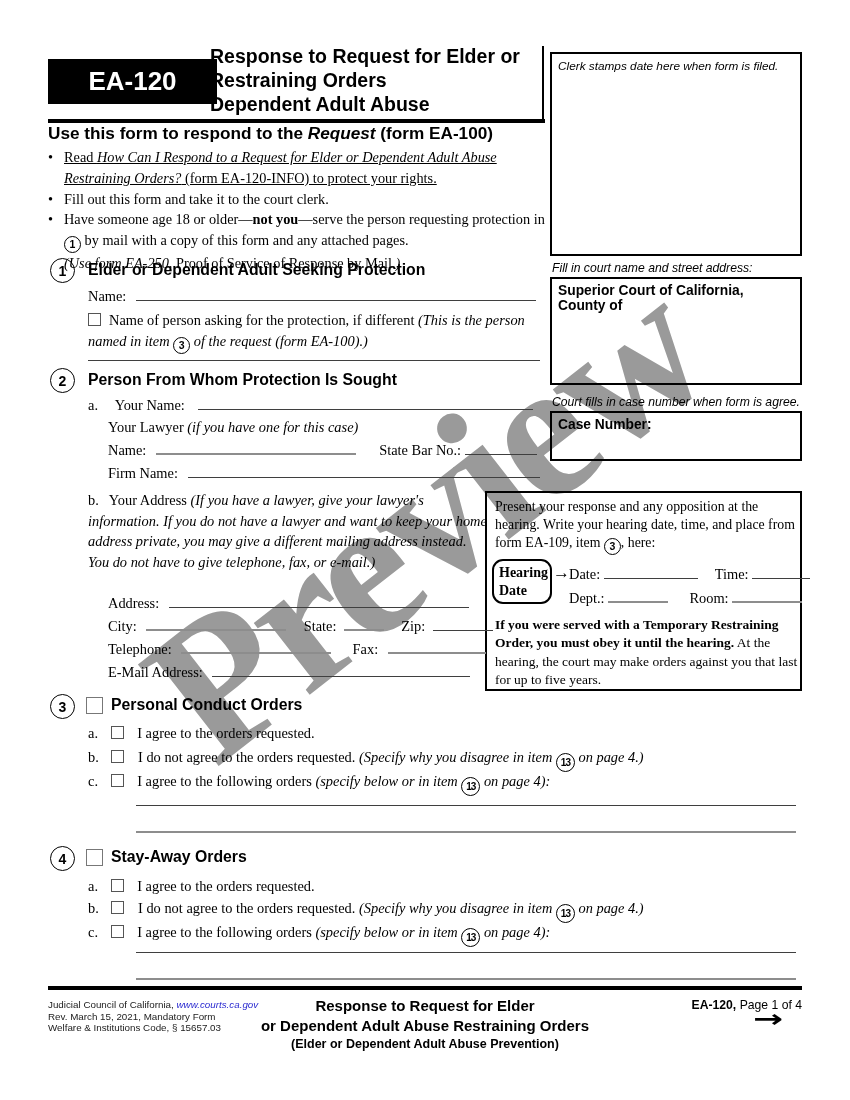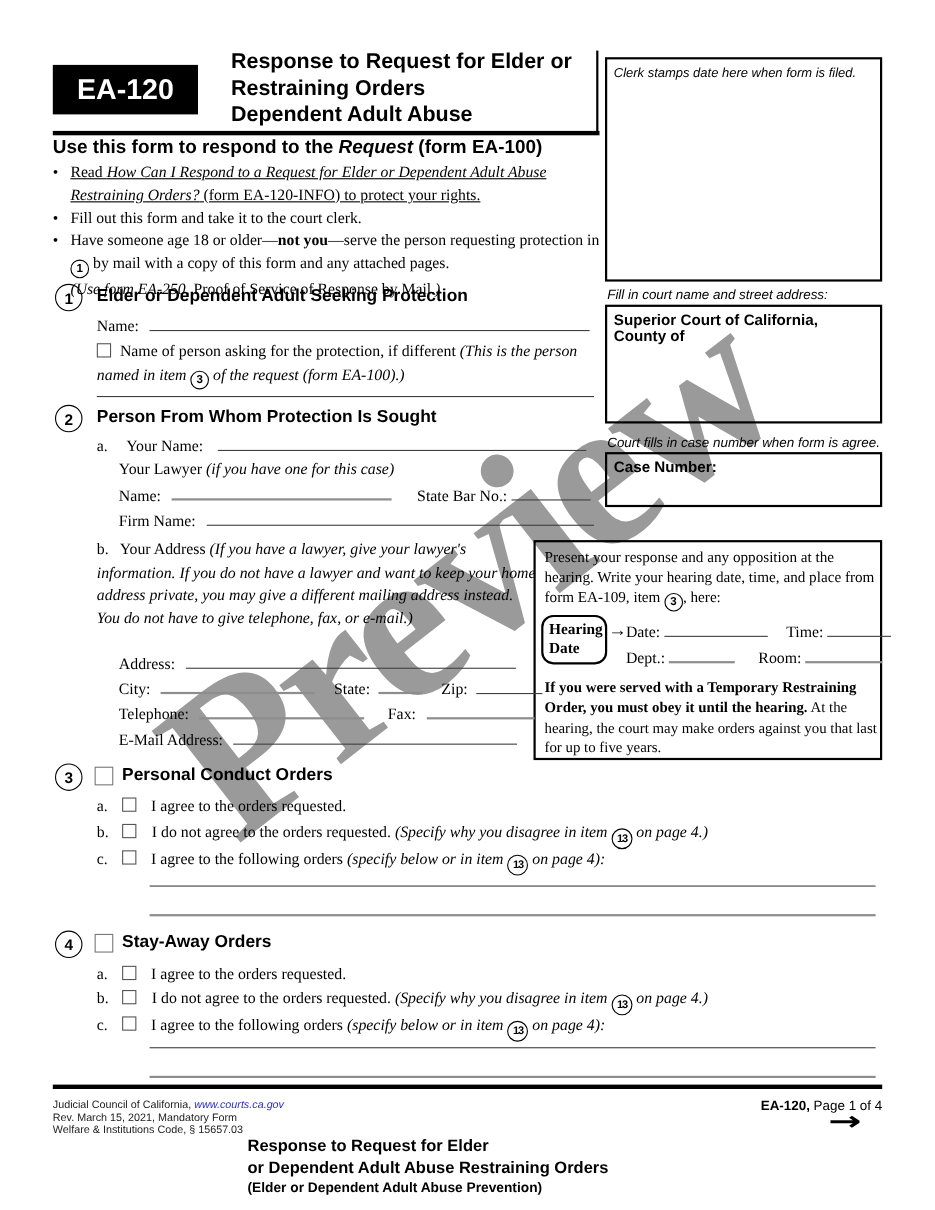--- a/index.html
+++ b/index.html
@@ -33,21 +33,21 @@
 </style>
 </head>
 <body>
 
 <div class="page">
 
   <div class="watermark">Preview</div>
 
   <div class="content">
 
-    <div class="abs" style="left:48px; top:59px; width:132px; height:45px; background:#000; color:#fff;
+    <div class="abs" style="left:48px; top:59px; width:169px; height:45px; background:#000; color:#fff;
                 text-align:center; line-height:45px; font-family:'Liberation Sans',sans-serif;
                 font-weight:bold; font-size:26px;">
       <span>EA-120</span>
     </div>
 
     <div class="abs sans b" style="left:210px; top:44px; width:335px; font-size:19.5px; line-height:24px;">
       <div>Response to Request for Elder or</div>
       <div>Restraining Orders</div>
       <div>Dependent Adult Abuse</div>
     </div>
@@ -253,21 +253,21 @@
     <div class="abs" style="left:48px; top:986px; width:754px; height:4px; background:#000;"></div>
 
     <div class="abs sans" style="left:48px; top:999px; font-size:9.8px; line-height:11.5px; color:#222;">
       <div>
         <span>Judicial Council of California,  </span><a href="#" class="link">www.courts.ca.gov</a>
       </div>
       <div>Rev. March 15, 2021, Mandatory Form</div>
       <div>Welfare &amp; Institutions Code, § 15657.03</div>
     </div>
 
-    <div class="abs sans b" style="left:225px; top:996px; width:400px; text-align:left;margin-top:36px;">
+    <div class="abs sans b" style="left:225px; top:996px; width:400px; text-align:center;">
       <div style="font-size:15px; line-height:20px;">Response to Request for Elder</div>
       <div style="font-size:15px; line-height:20px;">or Dependent Adult Abuse Restraining Orders</div>
       <div style="font-size:12.5px; line-height:17px;">(Elder or Dependent Adult Abuse Prevention)</div>
     </div>
 
     <div class="abs sans" style="left:602px; top:998px; width:200px; text-align:right; font-size:12.2px;">
       <span class="b">EA-120,</span><span> Page 1 of 4</span>
     </div>
     <div class="abs b" style="left:763px; top:1005px; font-size:24px; transform:scaleX(1.5); transform-origin:right center; font-family:'DejaVu Sans',sans-serif;">→</div>
 

